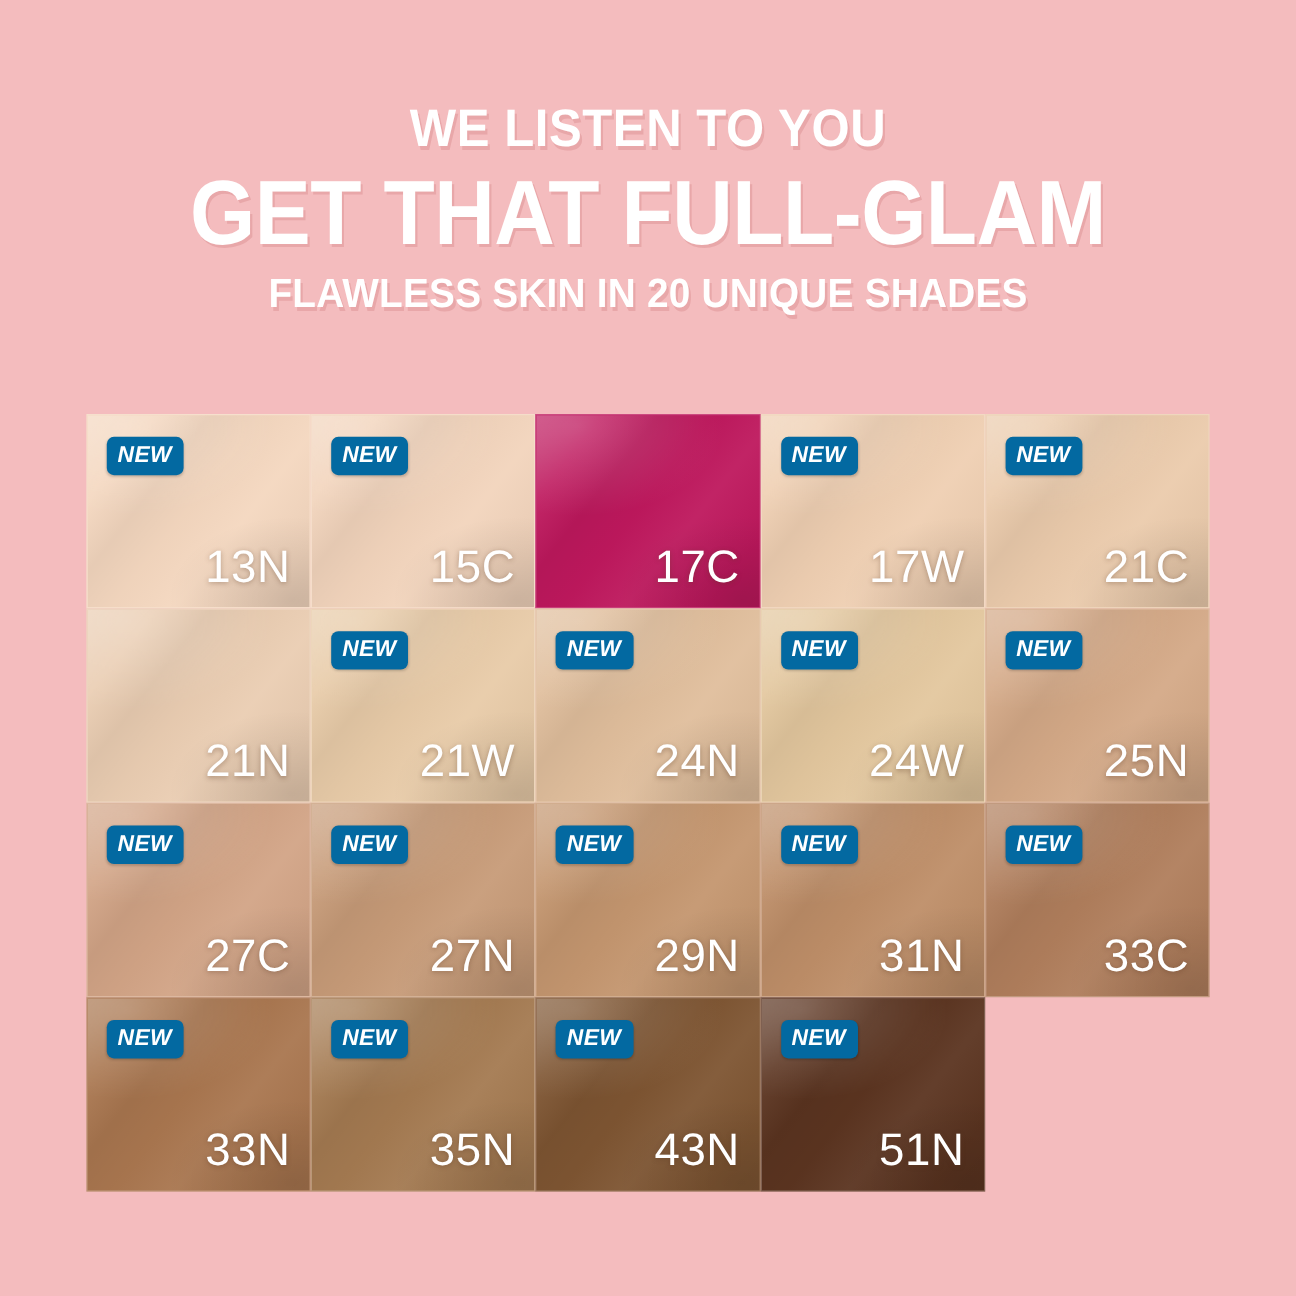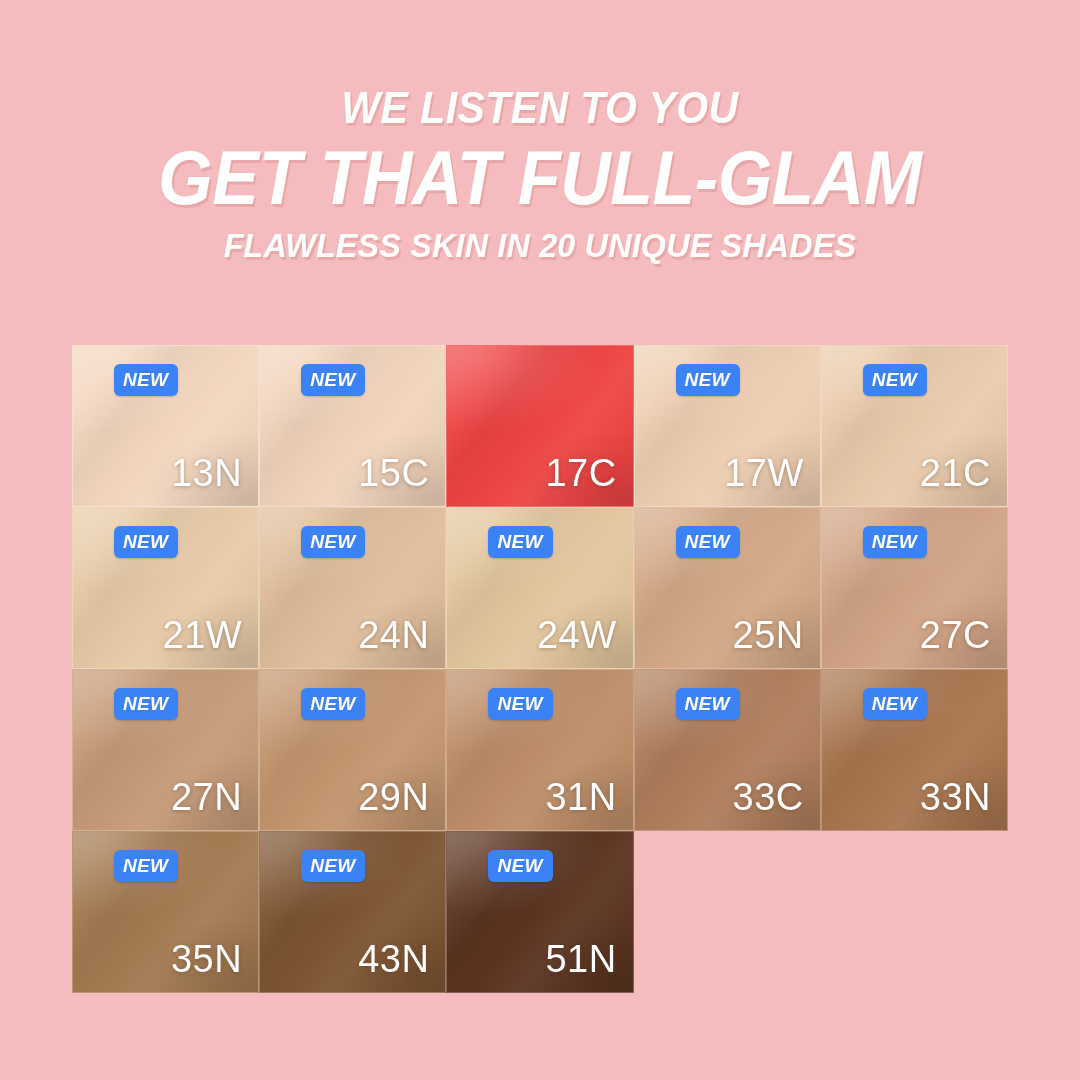--- a/index.html
+++ b/index.html
@@ -23,21 +23,20 @@
     box-sizing: border-box;
   }
 
   
   .headline {
     position: absolute;
     left: 0;
     top: 86px;
     width: 1080px;
     text-align: center;
-    font-style: italic;
   }
 
   .hl-line {
     color: #ffffff;
     font-weight: 700;
     text-transform: uppercase;
     line-height: 1.02;
     white-space: nowrap;
     text-shadow: 2px 3px 0 rgba(223, 150, 152, 0.55);
   }
@@ -110,31 +109,30 @@
         90% 70% at 92% 96%,
         rgba(0, 0, 0, 0.11) 0%,
         rgba(0, 0, 0, 0) 62%
       );
   }
 
   .badge-new {
     position: absolute;
     left: 16px;
     top: 18px;
-    background: #3b82f6;
+    background: #0369a1;
     color: #ffffff;
     font-size: 19px;
     font-weight: 700;
     font-style: italic;
     letter-spacing: 0.3px;
     line-height: 1;
     padding: 6px 10px 7px 9px;
     border-radius: 6px;
     box-shadow: 0 1px 2px rgba(0, 0, 0, 0.18);
-    margin-left: 25px;
   }
 
   .shade-label {
     position: absolute;
     right: 16px;
     bottom: 14px;
     color: #ffffff;
     font-size: 38px;
     font-weight: 400;
     letter-spacing: 0.5px;
@@ -159,37 +157,42 @@
         <div class="smear b"></div>
         <div class="badge-new">NEW</div>
         <div class="shade-label">13N</div>
       </div>
       <div class="swatch" style="background: rgb(242, 212, 188);">
         <div class="smear a"></div>
         <div class="smear b"></div>
         <div class="badge-new">NEW</div>
         <div class="shade-label">15C</div>
       </div>
-      <div class="swatch" style="background: #ef4444;">
+      <div class="swatch" style="background: #be185d;">
         <div class="smear a"></div>
         <div class="smear b"></div>
         <div class="shade-label">17C</div>
       </div>
       <div class="swatch" style="background: rgb(239, 207, 178);">
         <div class="smear a"></div>
         <div class="smear b"></div>
         <div class="badge-new">NEW</div>
         <div class="shade-label">17W</div>
       </div>
       <div class="swatch" style="background: rgb(235, 203, 172);">
         <div class="smear a"></div>
         <div class="smear b"></div>
         <div class="badge-new">NEW</div>
         <div class="shade-label">21C</div>
       </div>
+      <div class="swatch" style="background: rgb(234, 205, 178);">
+        <div class="smear a"></div>
+        <div class="smear b"></div>
+        <div class="shade-label">21N</div>
+      </div>
       <div class="swatch" style="background: rgb(232, 203, 168);">
         <div class="smear a"></div>
         <div class="smear b"></div>
         <div class="badge-new">NEW</div>
         <div class="shade-label">21W</div>
       </div>
       <div class="swatch" style="background: rgb(224, 190, 156);">
         <div class="smear a"></div>
         <div class="smear b"></div>
         <div class="badge-new">NEW</div>

